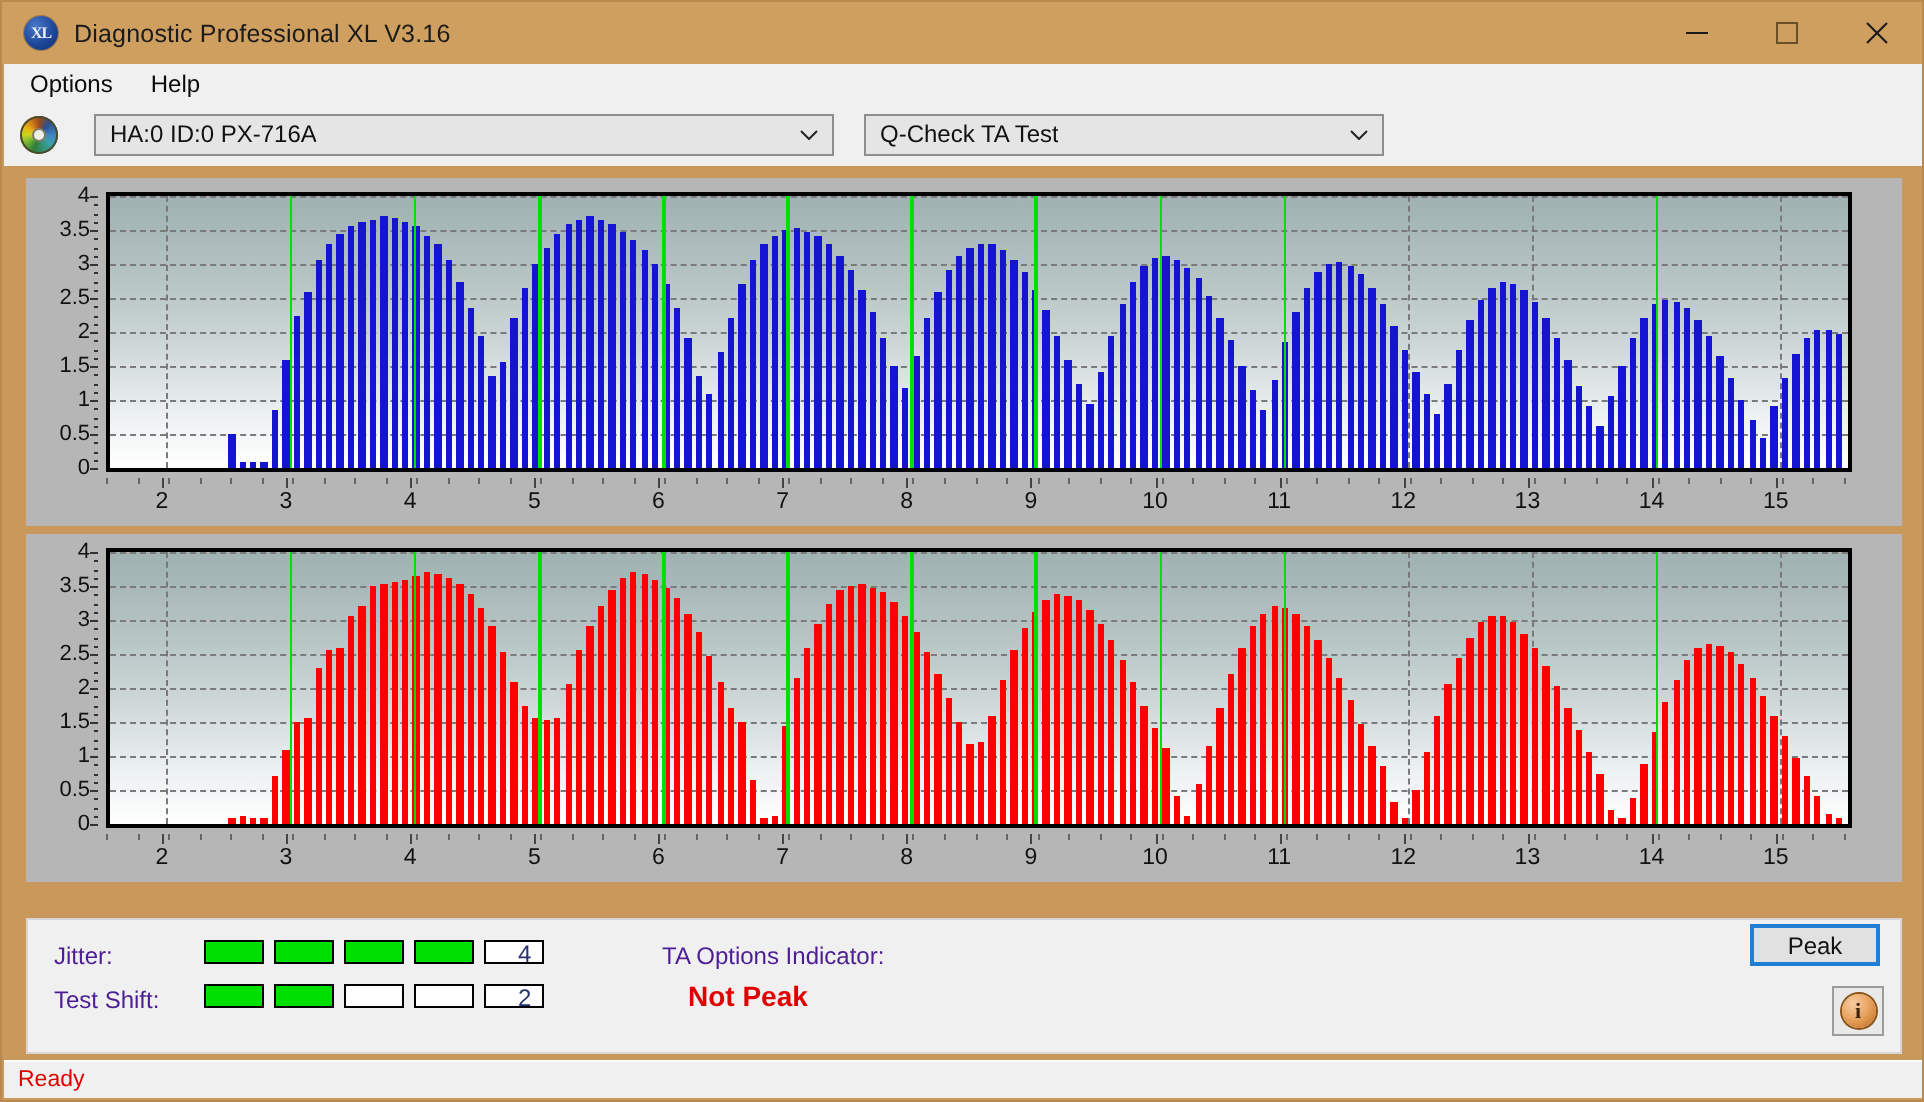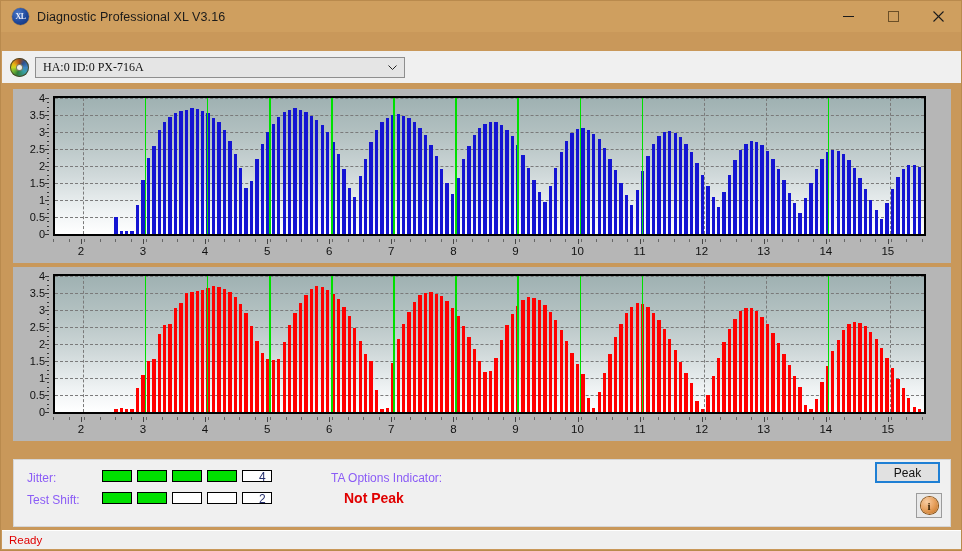--- a/index.html
+++ b/index.html
@@ -70,21 +70,21 @@
     height:21px;background:#e5e5e5;border:1px solid #8e8e8e;
     box-sizing:border-box;display:flex;align-items:center;
     position:relative;font-size:12px;color:#111;
   }
   .combo .val{padding-left:7px;white-space:nowrap;overflow:hidden;}
   .combo .chev{
     position:absolute;right:7px;top:50%;margin-top:-2px;
     width:9px;height:5px;
   }
   .combo .chev svg{display:block;}
-  #combo-drive{width:370px;margin-left:0px;font-family:Liberation Serif, serif;}
+  #combo-drive{width:370px;margin-left:12px;}
   #combo-function{width:273px;margin-left:22px;}
   #combo-test{width:260px;margin-left:15px;}
   
   .chart-panel{
     position:absolute;background:#b6b6b6;
     box-sizing:border-box;
   }
   #panel-top{left:12px;top:88px;width:938px;height:174px;}
   #panel-bottom{left:12px;top:266px;width:938px;height:174px;}
   .plot-wrap{
@@ -112,21 +112,21 @@
   .xtickmark.minor{height:3px;border-color:#666;}
   .xlab{
     position:absolute;top:6px;font-size:11.5px;color:#111;
     transform:translateX(-50%);
   }
   
   #info-panel{
     position:absolute;left:12px;top:458px;width:938px;height:68px;
     background:#f0f0f0;border:1px solid #d6d6d6;box-sizing:border-box;
   }
-  .lbl{position:absolute;font-size:12px;color:#8b5cf6;}
+  .lbl{position:absolute;font-size:12px;color:#4c1d95;}
   #lbl-jitter{left:13px;top:11px;}
   #lbl-peakshift{left:13px;top:33px;}
   .meter{position:absolute;display:flex;gap:5px;}
   #meter-jitter{left:88px;top:10px;}
   #meter-peakshift{left:88px;top:32px;}
   .seg{width:30px;height:12px;border:1px solid #000;box-sizing:border-box;background:#fff;}
   .seg.on{background:#00e000;}
   .meterval{position:absolute;font-size:12px;color:#26306e;}
   #val-jitter{left:245px;top:10px;}
   #val-peakshift{left:245px;top:32px;}
@@ -184,28 +184,40 @@
       </div>
       <div class="winbtn">
         <svg width="11" height="11" viewBox="0 0 11 11">
             <line x1="0.5" y1="0.5" x2="10.5" y2="10.5" stroke="#1b1b1b" stroke-width="1.1"></line>
             <line x1="10.5" y1="0.5" x2="0.5" y2="10.5" stroke="#1b1b1b" stroke-width="1.1"></line>
           </svg>
       </div>
     </div>
   </div>
 
+  <div class="menubar">
+    <div class="menuitem">Options</div>
+    <div class="menuitem">Help</div>
+  </div>
 
   <div class="toolbar">
     <div class="drive-icon">
       <div class="disc"></div>
         <div class="hole"></div>
     </div>
     <div class="combo" id="combo-drive">
       <span class="val">HA:0 ID:0  PX-716A</span>
+      <span class="chev">
+        <svg width="9" height="5" viewBox="0 0 9 5">
+            <polyline points="0.5,0.5 4.5,4.5 8.5,0.5" fill="none" stroke="#222" stroke-width="1"></polyline>
+          </svg>
+      </span>
+    </div>
+    <div class="combo" id="combo-test">
+      <span class="val">Q-Check TA Test</span>
       <span class="chev">
         <svg width="9" height="5" viewBox="0 0 9 5">
             <polyline points="0.5,0.5 4.5,4.5 8.5,0.5" fill="none" stroke="#222" stroke-width="1"></polyline>
           </svg>
       </span>
     </div>
   </div>
 
   <div class="chart-panel" id="panel-top">
     <div class="ylabels">

